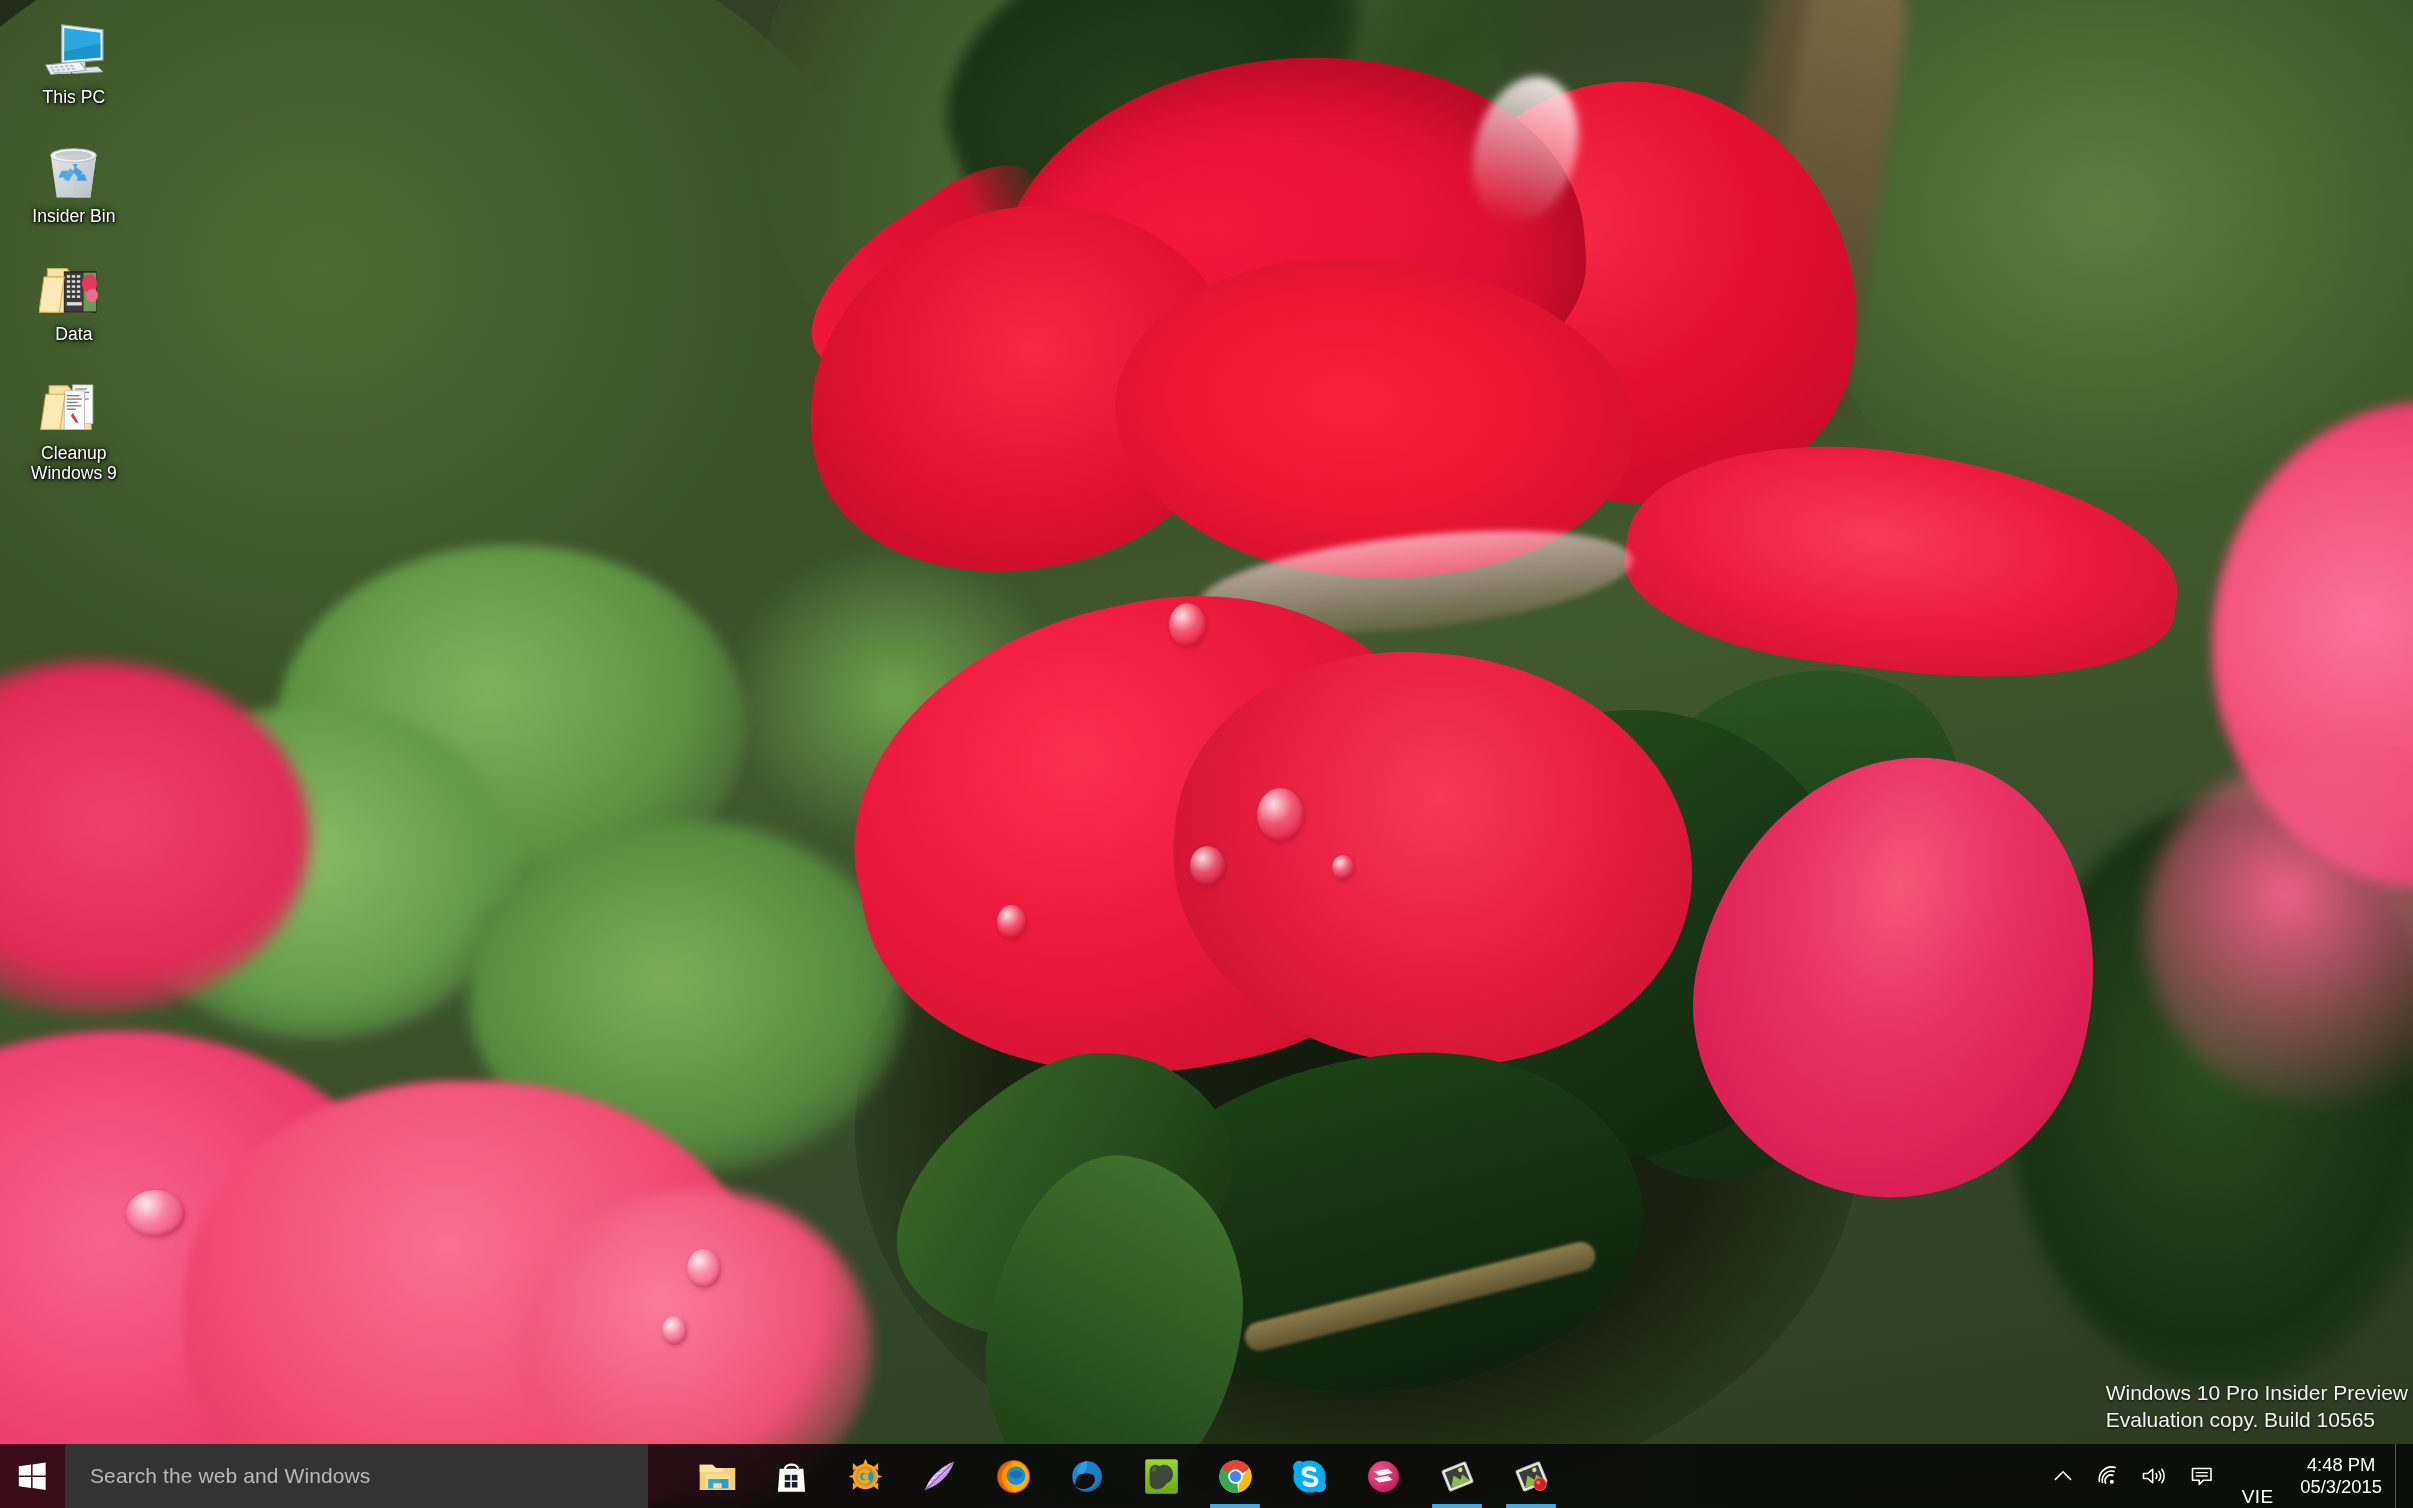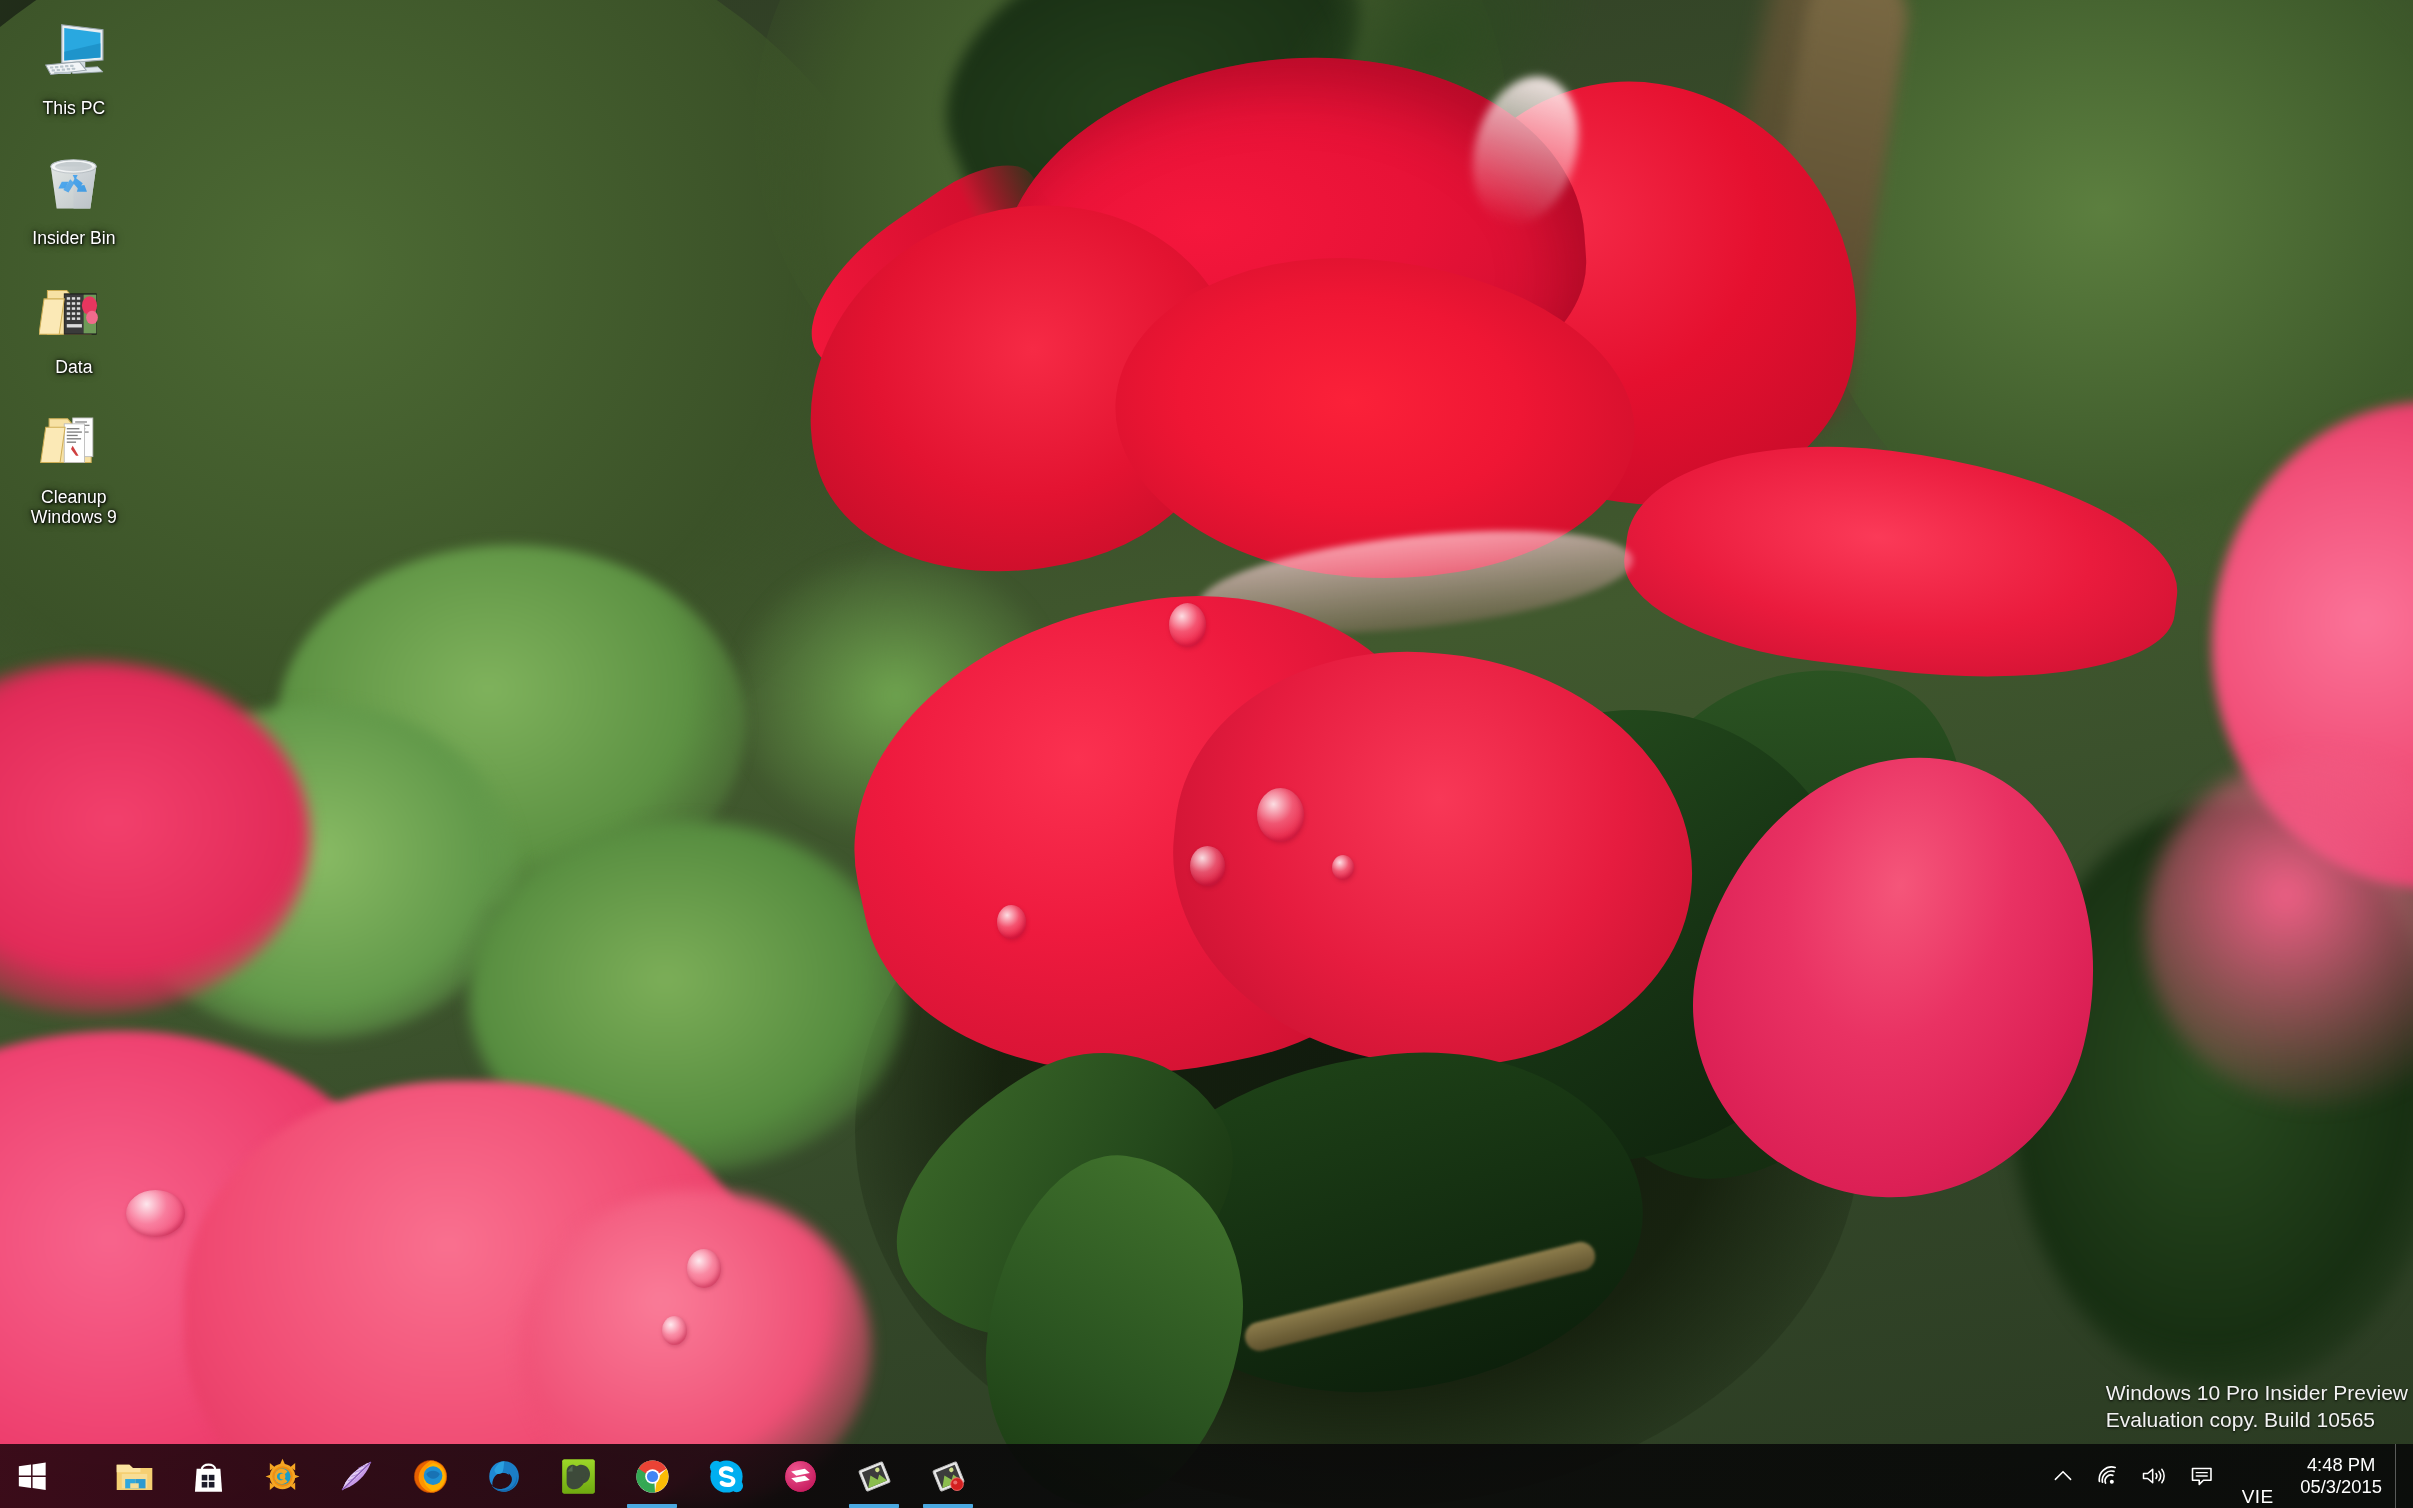--- a/index.html
+++ b/index.html
@@ -250,21 +250,21 @@
   
   #icon-column {
     position:absolute; left:8.4px; top:11.7px;
     width:131px;
     display:flex; flex-direction:column; gap:17px;
     z-index:40;
   }
   .desk-icon {
     width:131px;
     padding:6.7px 3.4px 5px 3.4px;
-    display:flex; flex-direction:column; align-items:center; gap:11px;
+    display:flex; flex-direction:column; align-items:center; gap:0;
     cursor:default;
   }
   .desk-icon-glyph { width:69px; height:69px; position:relative; }
   .desk-icon-label {
     font-size:17.6px; line-height:1.18; color:#fff; text-align:center;
     text-shadow:0 0 3.4px rgba(0,0,0,.95), 0.8px 0.8px 2.5px rgba(0,0,0,.9), 0 0 8.4px rgba(0,0,0,.7);
     max-width:126px; word-wrap:break-word;
   }
 
   
@@ -550,20 +550,23 @@
 
     <div id="start-button">
       <svg width="28.5" height="28.5" viewBox="0 0 34 34">
         <path d="M1 5.2 L15.6 3.1 L15.6 16.2 L1 16.2 Z" fill="#ffffff"></path>
         <path d="M17.4 2.85 L33 0.6 L33 16.2 L17.4 16.2 Z" fill="#ffffff"></path>
         <path d="M1 17.9 L15.6 17.9 L15.6 31 L1 28.9 Z" fill="#ffffff"></path>
         <path d="M17.4 17.9 L33 17.9 L33 33.4 L17.4 31.15 Z" fill="#ffffff"></path>
       </svg>
     </div>
 
+    <div id="search-box">
+      <span id="search-placeholder">Search the web and Windows</span>
+    </div>
 
     <div id="task-icons">
 
       <div class="task-icon">
         <div class="ti-glyph">
           <svg viewBox="0 0 46 46" width="39" height="39">
             <path d="M2 9 L17 9 L21 13 L44 13 L44 39 L2 39 Z" fill="#f5cf72"></path>
             <path d="M2 9 L17 9 L21 13 L30 13 L30 18 L2 18 Z" fill="#fbe3a0"></path>
             <rect x="8" y="20" width="30" height="17" fill="#f7dd95"></rect>
             <path d="M12 26 L24 26 L24 37 L12 37 Z" fill="#31a8dd"></path>

